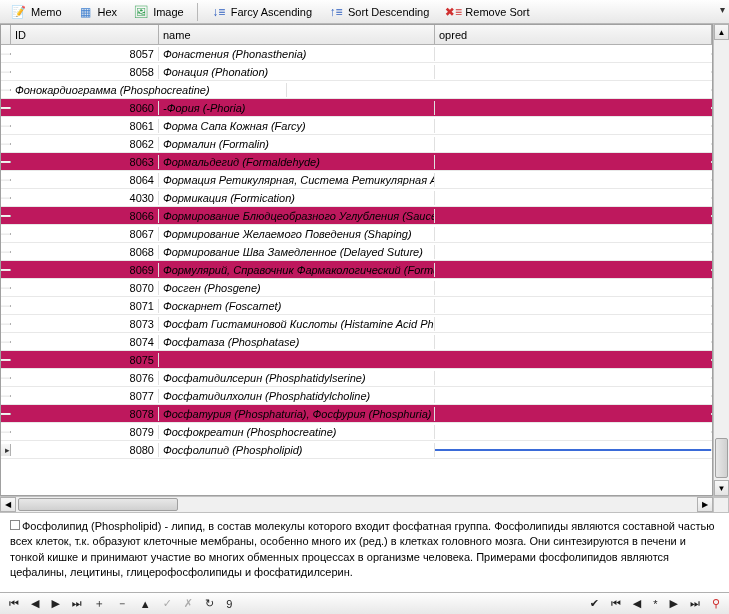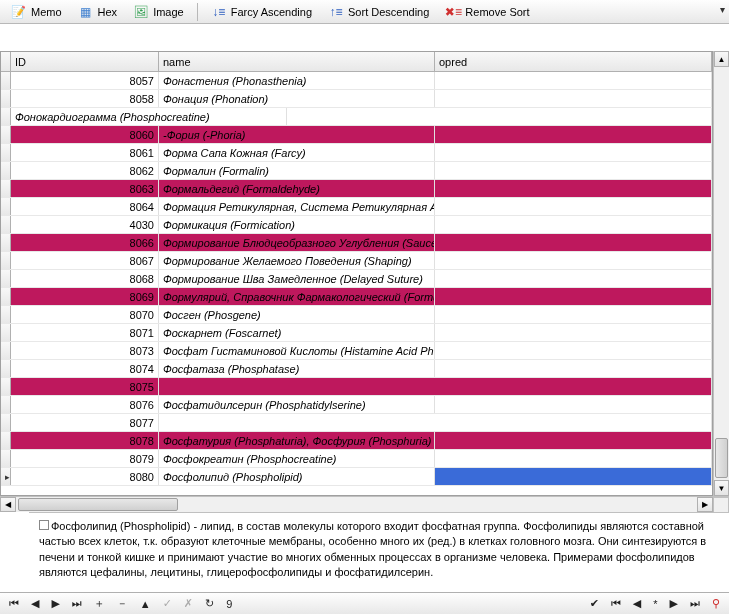--- a/index.html
+++ b/index.html
@@ -11,40 +11,40 @@
 .dropdown-chev { position: absolute; right: 4px; top: 4px; font-size: 10px; color: #333; cursor: pointer; }
 .main { flex: 1; display: flex; flex-direction: column; overflow: hidden; }
 .grid { flex: 1; display: flex; flex-direction: column; overflow: hidden; border: 1px solid #a0a0a0; }
 .grid-header { display: flex; background: linear-gradient(#f8f8f8, #e8e8e8); border-bottom: 1px solid #b0b0b0; height: 20px; flex-shrink: 0; }
 .gh-cell { border-right: 1px solid #b0b0b0; padding: 2px 4px; font-size: 11px; display: flex; align-items: center; }
 .gh-indicator { width: 10px; }
 .gh-id { width: 148px; }
 .gh-name { width: 276px; }
 .gh-opred { flex: 1; }
 .grid-body { flex: 1; overflow: hidden; }
-.grid-row { display: flex; height: 18px; border-bottom: 1px solid #e8e8e8; }
+.grid-row { display: flex; height: 18px; border-bottom: 1px solid #e8e8e8; align-items: center; }
 .grid-row.alt { background: #be185d; }
 .gb-cell { border-right: 1px solid #e0e0e0; padding: 1px 4px; font-size: 11px; overflow: hidden; white-space: nowrap; display: flex; align-items: center; }
 .gb-indicator { width: 10px; background: linear-gradient(#f8f8f8, #e8e8e8); border-right: 1px solid #b0b0b0; }
 .gb-id { width: 148px; justify-content: flex-end; }
 .gb-name { width: 276px; font-style: italic; }
 .gb-opred { flex: 1; }
 .sel-row .gb-opred { background: #3a6bd8; }
 .sel-row .gb-indicator::before { content: '▸'; font-size: 9px; color: #333; }
-.scrollbar-wrap { display:flex;margin-top:27px; }
+.scrollbar-wrap { display:flex; }
 .vscroll { width: 16px; background: #f0f0f0; border-left: 1px solid #c0c0c0; flex-shrink: 0; display:flex; flex-direction:column; }
 .vscroll-arrow { height: 16px; background: linear-gradient(#f8f8f8, #e4e4e4); border: 1px solid #b0b0b0; display:flex; align-items:center; justify-content:center; font-size:8px; cursor:pointer; }
 .vscroll-track { flex:1; background:#f0f0f0; position:relative; }
 .vscroll-thumb { position:absolute; left:1px; right:1px; height:40px; bottom:2px; background: linear-gradient(90deg,#e8e8e8,#d0d0d0); border:1px solid #a0a0a0; border-radius:2px; cursor:pointer; }
 .hscroll { height: 16px; background:#f0f0f0; border-top:1px solid #c0c0c0; display:flex; align-items:stretch; flex-shrink:0; }
 .hscroll-arrow { width:16px; background: linear-gradient(#f8f8f8,#e4e4e4); border:1px solid #b0b0b0; display:flex;align-items:center;justify-content:center;font-size:8px;cursor:pointer; }
 .hscroll-track { flex:1; position:relative; }
 .hscroll-thumb { position:absolute; top:1px; bottom:1px; left:2px; width:160px; background:linear-gradient(#e8e8e8,#d0d0d0); border:1px solid #a0a0a0; border-radius:2px; cursor:pointer; }
 .corner { width:16px; height:16px; background:#f0f0f0; border:1px solid #c0c0c0; }
-.detail { padding: 6px 10px; font-size: 11px; line-height: 1.4; border-top:1px solid #c0c0c0; flex-shrink:0; height:80px; overflow:hidden;margin-left:29px; }
+.detail { padding: 6px 10px; font-size: 11px; line-height: 1.4; border-top:1px solid #c0c0c0; flex-shrink:0; height:80px; overflow:hidden; }
 .detail-prefix { display:inline-block; width:10px; height:10px; border:1px solid #888; margin-right:2px; vertical-align:baseline; }
 .bottombar { height: 22px; background: linear-gradient(#fefefe,#e8e8e8); border-top:1px solid #b0b0b0; display:flex; align-items:center; padding:0 6px; gap:6px; flex-shrink:0; }
 .nav-btn { font-size:11px; color:#222; cursor:pointer; padding:0 3px; }
 .nav-btn.disabled { color:#aaa; cursor:default; }
 .bottombar .spacer { flex:1; }
 .memo-icon { color:#d4a020; }
 .hex-icon { color:#4080d0; }
 .image-icon { color:#30a050; }
 .sort-icon-a { color:#3060c0; }
 .sort-icon-d { color:#3060c0; }
@@ -201,20 +201,21 @@
           </div>
           <div class="grid-row">
             <div class="gb-cell gb-indicator"></div>
             <div class="gb-cell gb-id">8076</div>
             <div class="gb-cell gb-name">Фосфатидилсерин (Phosphatidylserine)</div>
             <div class="gb-cell gb-opred"></div>
           </div>
           <div class="grid-row">
             <div class="gb-cell gb-indicator"></div>
             <div class="gb-cell gb-id">8077</div>
+            <div class="gb-cell gb-name">Фосфатидилхолин (Phosphatidylcholine)</div>
             <div class="gb-cell gb-opred"></div>
           </div>
           <div class="grid-row alt">
             <div class="gb-cell gb-indicator"></div>
             <div class="gb-cell gb-id">8078</div>
             <div class="gb-cell gb-name">Фосфатурия (Phosphaturia), Фосфурия (Phosphuria)</div>
             <div class="gb-cell gb-opred"></div>
           </div>
           <div class="grid-row">
             <div class="gb-cell gb-indicator"></div>

